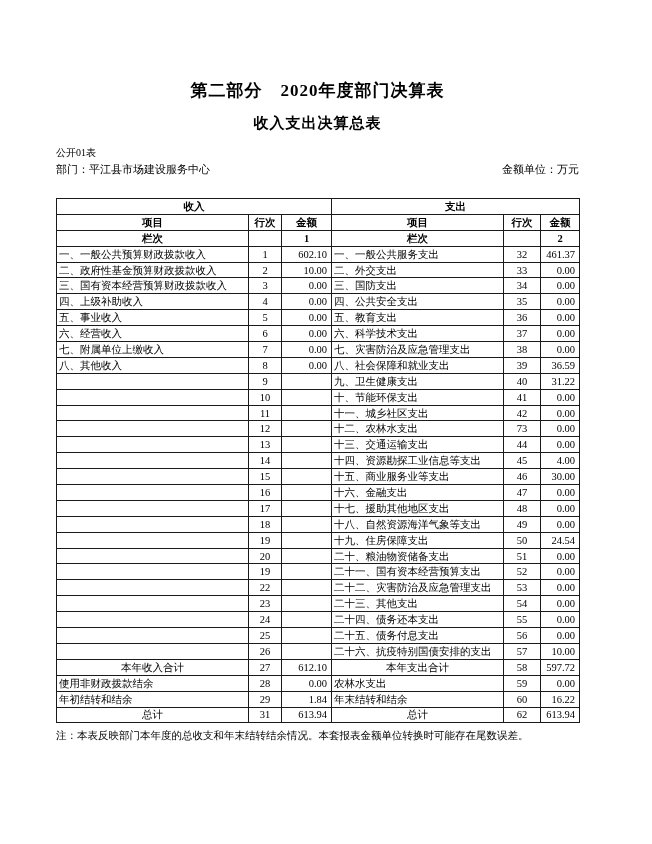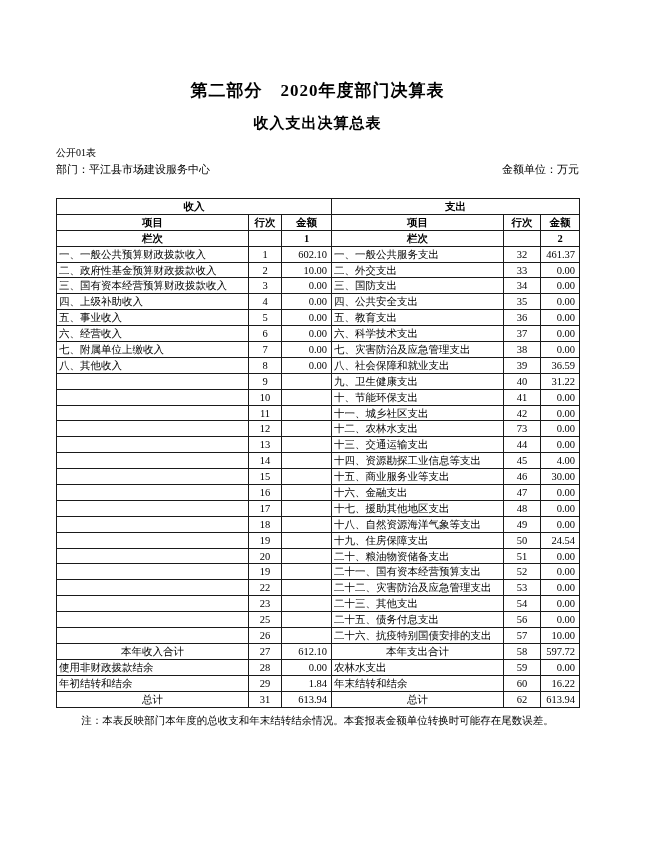--- a/index.html
+++ b/index.html
@@ -31,21 +31,21 @@
     border:1px solid #1a1a1a;font-size:10.5px;font-weight:normal;
     height:15.9px;padding:0 2px;overflow:hidden;white-space:nowrap;
     line-height:13px;box-sizing:border-box;
   }
   thead th{text-align:center;font-weight:bold;}
   td.item{text-align:left;}
   td.line{text-align:center;}
   td.amount{text-align:right;padding-right:4px;}
   tr.total-row td.item{font-weight:normal;text-align:center;}
   .footnote{
-    font-size:10.5px;line-height:15px;margin-top:5px;text-align:center;
+    font-size:10.5px;line-height:15px;margin-top:5px;text-align:left;
   }
 </style>
 </head>
 <body>
 
 <div class="doc">
   <div class="title">第二部分　2020年度部门决算表</div>
   <div class="subtitle">收入支出决算总表</div>
   <div class="table-code">公开01表</div>
   <div class="meta-row">
@@ -264,20 +264,28 @@
         <tr>
           <td class="item"></td>
           <td class="line">23</td>
           <td class="amount"></td>
           <td class="item">二十三、其他支出</td>
           <td class="line">54</td>
           <td class="amount">0.00</td>
         </tr>
         <tr>
           <td class="item"></td>
+          <td class="line">24</td>
+          <td class="amount"></td>
+          <td class="item">二十四、债务还本支出</td>
+          <td class="line">55</td>
+          <td class="amount">0.00</td>
+        </tr>
+        <tr>
+          <td class="item"></td>
           <td class="line">25</td>
           <td class="amount"></td>
           <td class="item">二十五、债务付息支出</td>
           <td class="line">56</td>
           <td class="amount">0.00</td>
         </tr>
         <tr>
           <td class="item"></td>
           <td class="line">26</td>
           <td class="amount"></td>

